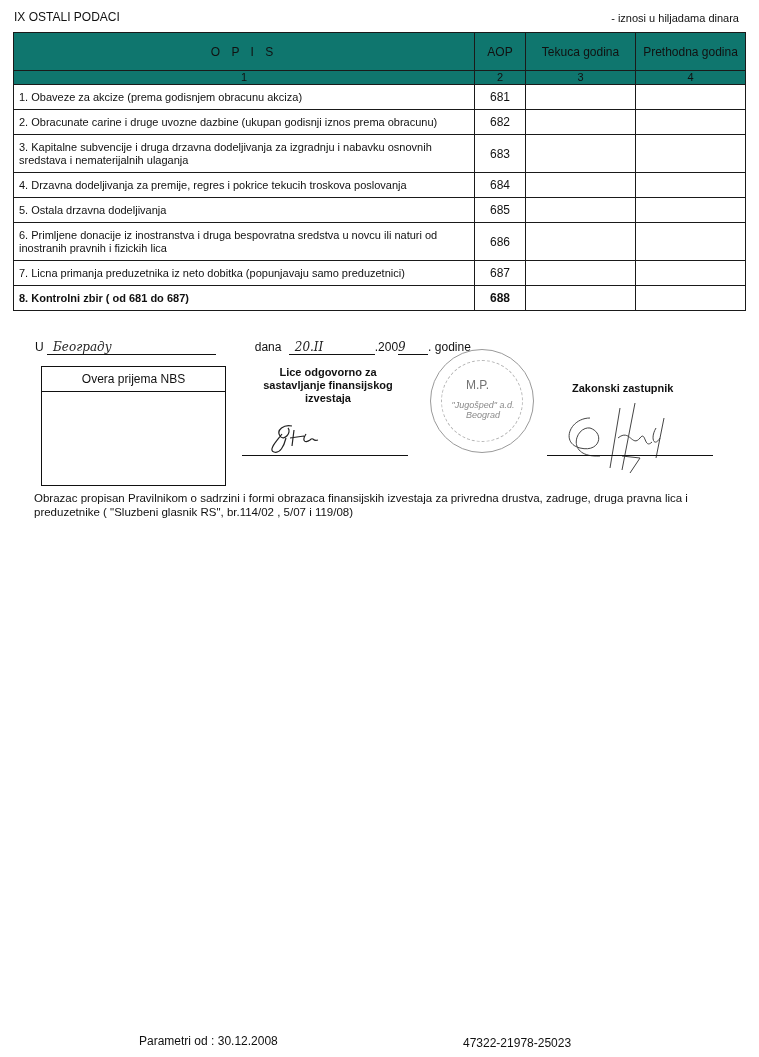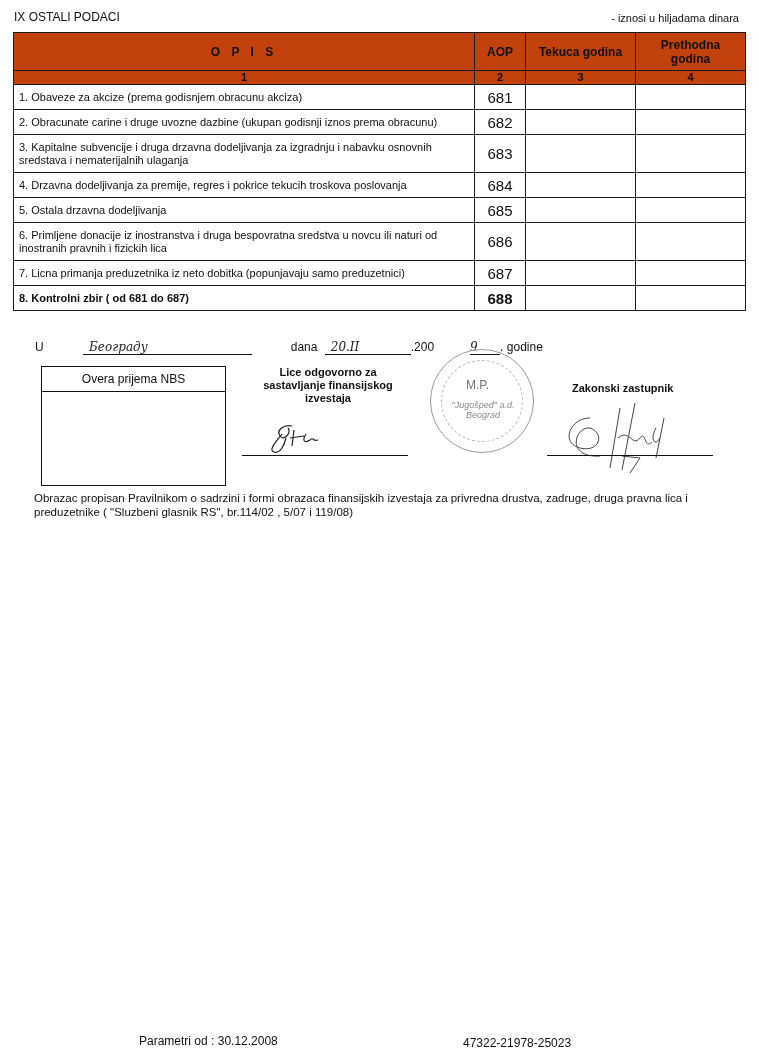--- a/index.html
+++ b/index.html
@@ -4,33 +4,33 @@
 <style>
   html, body { margin:0; padding:0; background:#ffffff; }
   body { width:759px; height:1057px; position:relative; overflow:hidden;
          font-family:"Liberation Sans", sans-serif; color:#111; }
   .abs { position:absolute; }
   .section-title { left:14px; top:10px; font-size:12px; font-weight:normal; }
   .units-note { right:20px; top:12px; font-size:11px; }
   table.form { position:absolute; left:13px; top:32px; width:733px;
                border-collapse:collapse; font-size:11px; }
   table.form td, table.form th { border:1.6px solid #1a1a1a; padding:0 5px; }
-  table.form th { background:#c2410c; font-weight:bold; }
+  table.form th { background:#0f766e; font-weight:normal; }
   .hdr-main th { height:37px; font-size:12px; }
   .hdr-main th.opis { letter-spacing:4px; }
   .hdr-num th { height:13px; font-size:11px; font-weight:bold; line-height:13px; }
   td.desc { text-align:left; line-height:13px; }
-  td.aop { text-align:center; font-size:15px; width:40px; }
+  td.aop { text-align:center; font-size:12px; width:40px; }
   td.val { width:99px; }
   tr.r1 td { height:24px; }
   tr.r2 td { height:37px; }
   tr.bold td.desc, tr.bold td.aop { font-weight:bold; }
   .place-row { left:35px; top:340px; font-size:12px; }
   .hand { font-family:"DejaVu Serif", serif; font-style:italic; font-size:12px; color:#222; }
-  .uline { display:inline-block; border-bottom:1.3px solid #111;margin-left:36px; }
+  .uline { display:inline-block; border-bottom:1.3px solid #111; }
   .nbs-box { left:33px; top:366px; width:183px; height:118px; border:1.6px solid #111;margin-left:8px; }
   .nbs-title { height:24px; border-bottom:1.4px solid #111; text-align:center;
                font-size:12px; line-height:24px; }
   .responsible { left:248px; top:366px; width:160px; text-align:center;
                  font-size:11px; font-weight:bold; line-height:13px; }
   .sig-line { height:0; border-top:1.8px solid #111; }
   .stamp { left:430px; top:349px; width:102px; height:102px; border-radius:50%;
            border:1px solid #9a9a9a; color:#8a8a8a; }
   .stamp-inner { position:absolute; left:10px; top:10px; width:80px; height:80px;
                  border-radius:50%; border:1px dashed #b5b5b5; }

